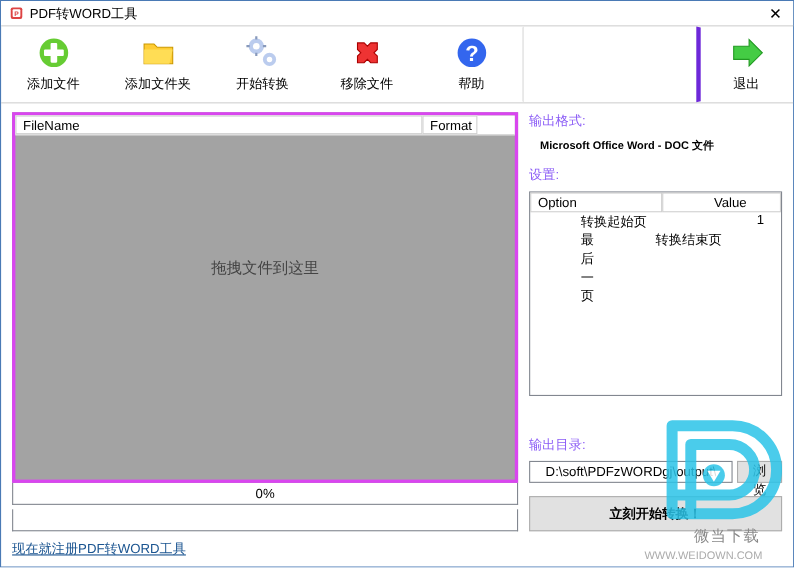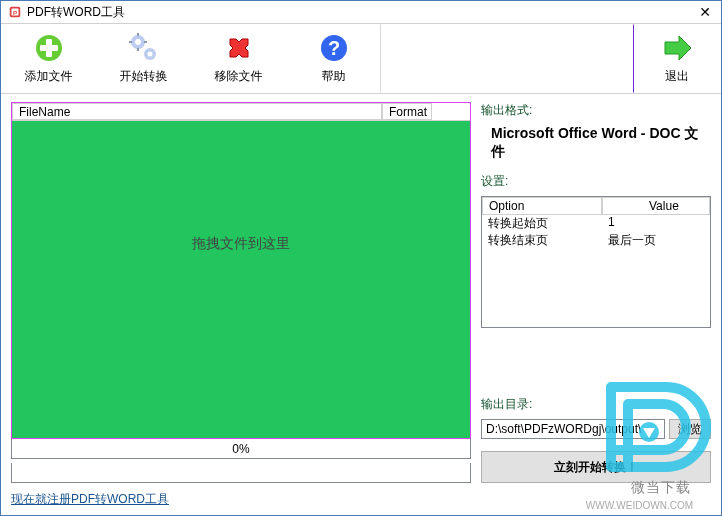--- a/index.html
+++ b/index.html
@@ -7,50 +7,50 @@
 .window { width: 722px; height: 516px; border: 1px solid #4a7ab5; position: relative; background: #fff; }
 .titlebar { height: 23px; background: #fff; border-bottom: 1px solid #d0d0d0; display: flex; align-items: center; padding: 0 2px; }
 .titlebar-icon { width: 16px; height: 16px; margin: 0 4px; display: inline-flex; align-items: center; justify-content: center; }
 .titlebar-icon svg { width: 14px; height: 14px; }
 .titlebar-title { font-size: 12px; color: #000; flex: 1; }
 .titlebar-close { width: 28px; height: 20px; display: flex; align-items: center; justify-content: center; cursor: pointer; font-size: 14px; color: #000; }
 
 .toolbar { height: 70px; display: flex; border-bottom: 1px solid #d0d0d0; }
 .toolbar-btn { width: 95px; display: flex; flex-direction: column; align-items: center; justify-content: center; cursor: pointer; border: 1px solid transparent; gap: 4px; }
 .toolbar-btn.edge { border-right: 1px solid #d8d8d8; }
-.toolbar-btn.exit { margin-left: auto; width: 88px; border-left: 1px solid #6d28d9; }
+.toolbar-btn.exit { margin-left: auto; width: 88px; border-left: 4px solid #6d28d9; }
 .toolbar-icon { width: 32px; height: 32px; display: flex; align-items: center; justify-content: center; }
 .toolbar-label { font-size: 12px; color: #000; }
 
 .main { display: flex; height: 397px; padding: 8px 10px; gap: 10px; }
 .left-panel { width: 460px; display: flex; flex-direction: column; }
-.file-list { flex: 1; border: 1px solid #d946ef; background: #22c55e; position: relative; }
+.file-list { flex: 1; border: 3px solid #d946ef; background: #a3a3a3; position: relative; }
 .file-header { height: 18px; display: flex; background: #fff; border-bottom: 1px solid #d0d0d0; }
 .file-header-cell { border: 1px solid #d0d0d0; padding: 1px 6px; font-size: 12px; background: #fff; }
 .fh-name { width: 370px; }
 .fh-format { width: 50px; }
 .drop-hint { position: absolute; top: 42%; left: 50%; transform: translate(-50%, -50%); font-size: 14px; color: #444; }
 .progress-row { height: 20px; display: flex; align-items: center; justify-content: center; border: 1px solid #828790; border-top: none; background: #fff; }
 .progress-row2 { height: 20px; border: 1px solid #828790; border-top: none; margin-top: 4px; }
 
 .right-panel { flex: 1; display: flex; flex-direction: column; gap: 6px; }
-.rp-label { font-size: 12px; color: #14532d; }
-.rp-bold { font-weight: bold; font-size: 14px; margin-bottom: 6px; padding-left: 10px; }
-.settings-box { border: 1px solid #828790; height: 132px; background: #fff; }
+.rp-label { font-size: 12px; color: #8b5cf6; }
+.rp-bold { font-weight: bold; font-size: 10px; margin-bottom: 6px; padding-left: 10px; }
+.settings-box { border: 1px solid #828790; height: 186px; background: #fff; }
 .settings-header { display: flex; height: 18px; }
 .settings-header-cell { border: 1px solid #d0d0d0; padding: 1px 6px; font-size: 12px; }
 .sh-opt { width: 120px; }
 .sh-val { flex: 1; padding-left: 46px; }
 .settings-row { display: flex; font-size: 12px; }
-.settings-cell { padding: 0 6px; }
+.settings-cell { padding: 0 6px; margin-left: 40px; }
 .sc-opt { width: 120px; }
 .sc-val { flex: 1; }
 
 .output-row { display: flex; gap: 4px; align-items: center; }
-.output-input { flex: 1; border: 1px solid #828790; height: 20px; padding: 0 4px; font-size: 12px; }
+.output-input { flex: 1; border: 1px solid #828790; height: 20px; padding: 0 14px; font-size: 12px; }
 .browse-btn { height: 20px; padding: 0 8px; border: 1px solid #adadad; background: #e1e1e1; font-size: 12px; cursor: pointer; text-align: center; }
 
 .start-btn { height: 32px; border: 1px solid #adadad; background: #e1e1e1; font-size: 12px; font-weight: bold; cursor: pointer; display: flex; align-items: center; justify-content: center; margin-top: 6px; }
 
 .footer { padding: 0 10px 22px; }
 .register-link { color: #1a5490; text-decoration: underline; font-size: 12px; cursor: pointer; }
 
 .watermark { position: absolute; right: 10px; bottom: 20px; pointer-events: none; opacity: 0.85; }
 .watermark svg { width: 120px; height: 120px; }
 .watermark-text { position: absolute; right: 30px; bottom: 18px; font-size: 14px; color: #888; pointer-events: none; font-family: Arial; letter-spacing: 1px; margin-left: 28px; }
@@ -76,20 +76,29 @@
   <div class="toolbar">
     <div class="toolbar-btn">
       <span class="toolbar-icon">
         <svg viewBox="0 0 32 32">
             <circle cx="16" cy="16" r="13" fill="#6c3"></circle>
             <rect x="13" y="7" width="6" height="18" fill="#fff" rx="1"></rect>
             <rect x="7" y="13" width="18" height="6" fill="#fff" rx="1"></rect>
           </svg>
       </span>
       <span class="toolbar-label">添加文件</span>
+    </div>
+    <div class="toolbar-btn">
+      <span class="toolbar-icon">
+        <svg viewBox="0 0 32 32">
+            <path d="M3 8 L12 8 L15 11 L29 11 L29 26 L3 26 Z" fill="#fc3" stroke="#c90" stroke-width="1"></path>
+            <path d="M3 13 L29 13 L26 26 L3 26 Z" fill="#fd5"></path>
+          </svg>
+      </span>
+      <span class="toolbar-label">添加文件夹</span>
     </div>
     <div class="toolbar-btn">
       <span class="toolbar-icon">
         <svg viewBox="0 0 32 32">
           <g transform="translate(10,10)">
               <circle r="7" fill="#bce"></circle>
               <circle r="3" fill="#fff"></circle>
               <g stroke="#89b" stroke-width="2">
                 <line x1="0" y1="-9" x2="0" y2="-6"></line>
                 <line x1="0" y1="9" x2="0" y2="6"></line>
@@ -154,22 +163,22 @@
       <div class="settings-box">
         <div class="settings-header">
           <div class="settings-header-cell sh-opt">Option</div>
           <div class="settings-header-cell sh-val">Value</div>
         </div>
         <div class="settings-row">
           <div class="settings-cell sc-opt">转换起始页</div>
           <div class="settings-cell sc-val">1</div>
         </div>
         <div class="settings-row">
+          <div class="settings-cell sc-val">最后一页</div>
           <div class="settings-cell sc-opt">转换结束页</div>
-          <div class="settings-cell sc-val">最后一页</div>
         </div>
       </div>
       <div style="flex:1"></div>
       <div class="rp-label">输出目录:</div>
       <div class="output-row">
         <input class="output-input" value="D:\soft\PDFzWORDgj\output\" style="">
         <button class="browse-btn">浏览</button>
       </div>
       <button class="start-btn">立刻开始转换！</button>
     </div>

